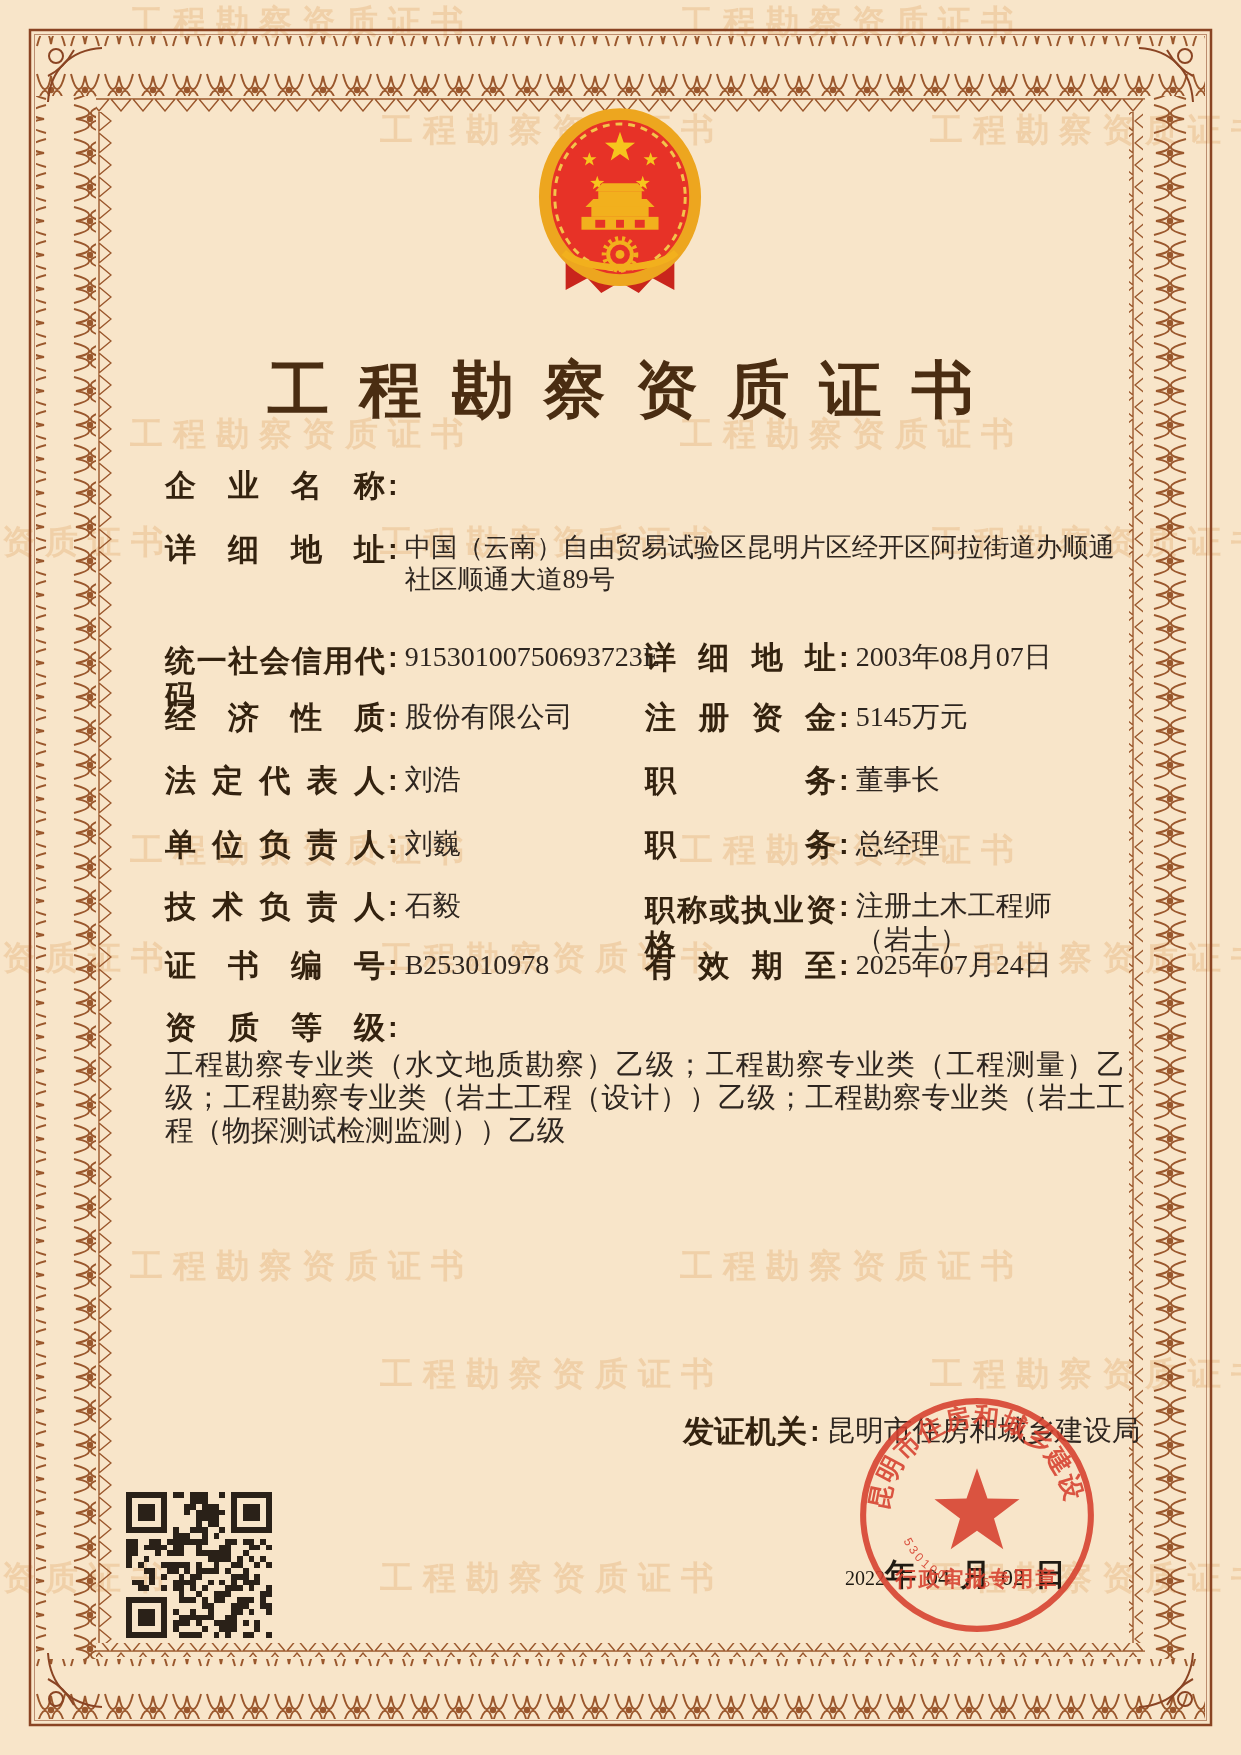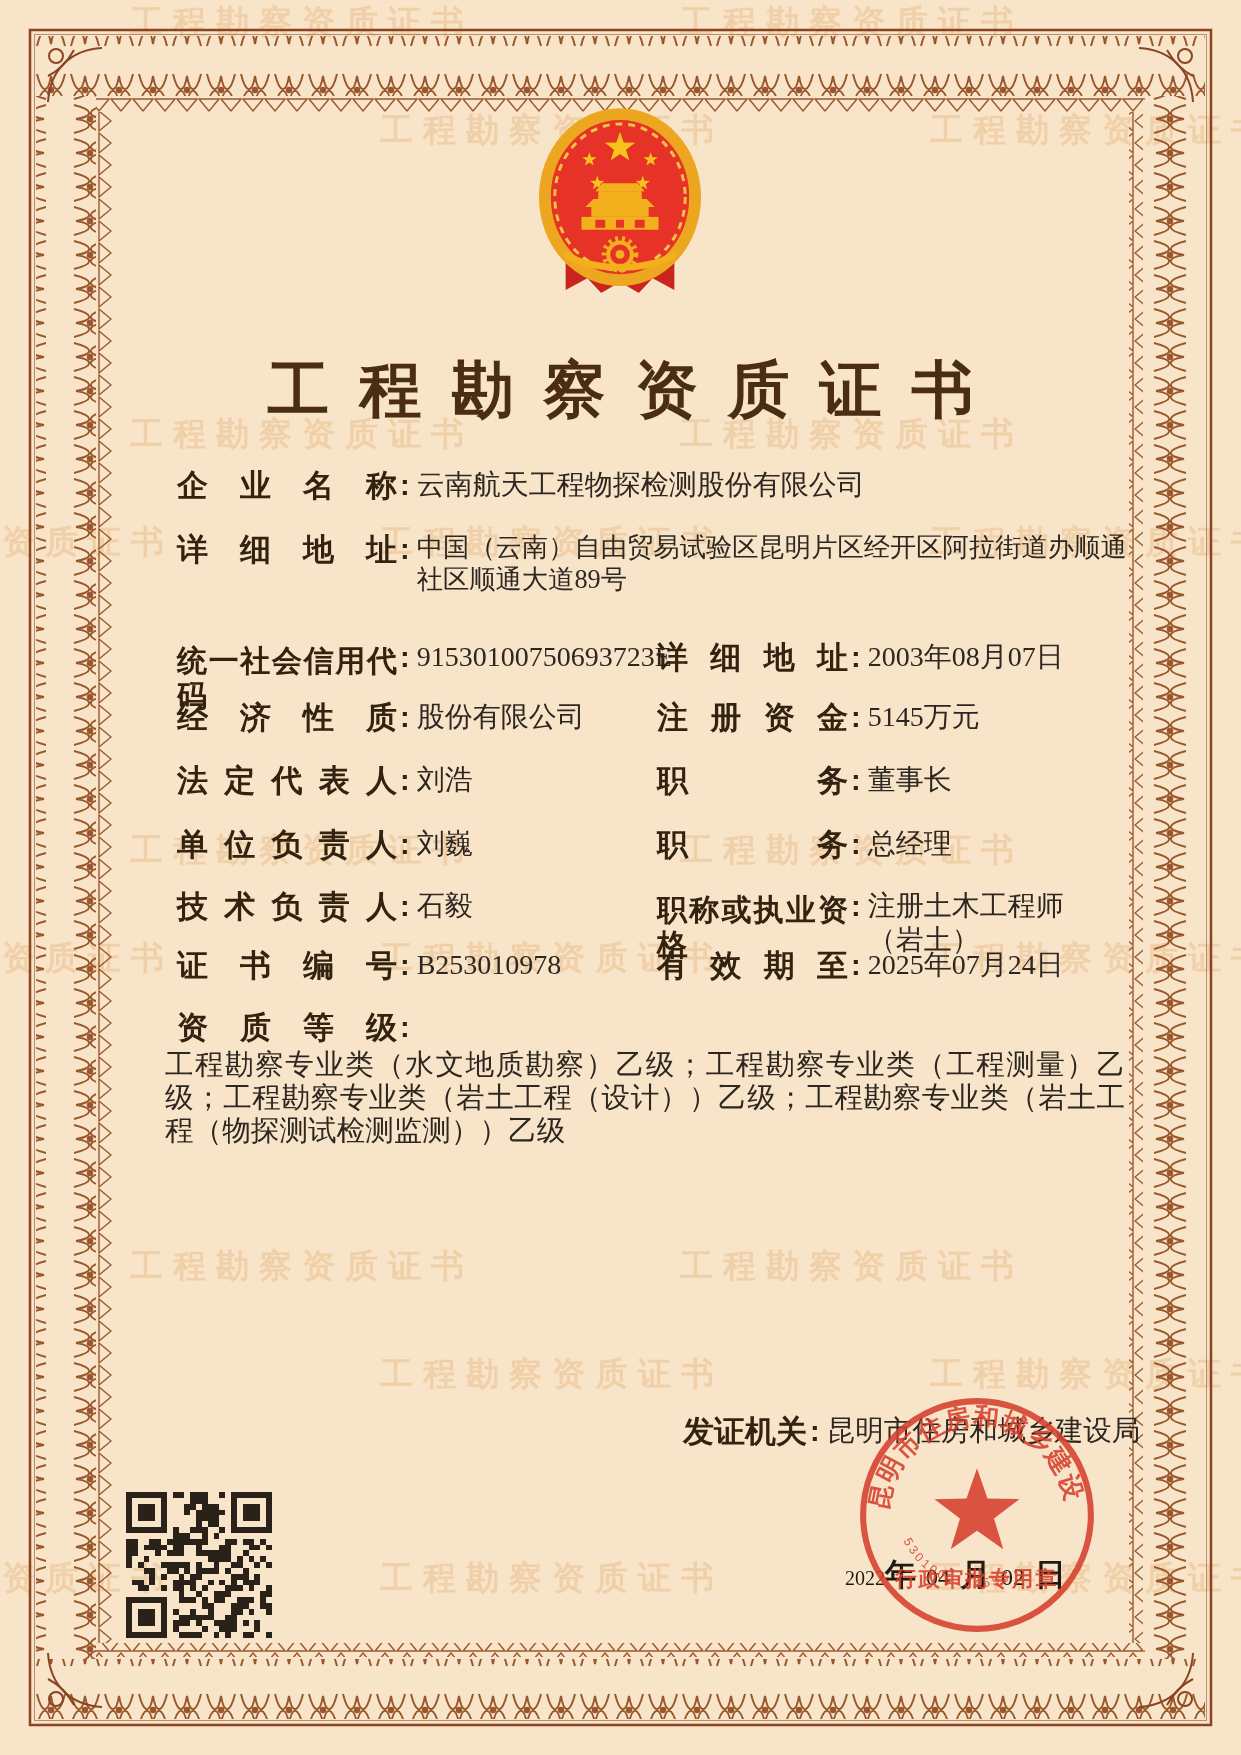--- a/index.html
+++ b/index.html
@@ -17,21 +17,21 @@
   
   .border-svg{position:absolute;left:0;top:0;z-index:2;}
   
   .content{position:absolute;left:0;top:0;width:100%;height:100%;z-index:3;}
   .emblem{position:absolute;left:536px;top:106px;width:168px;height:198px;}
   .cert-title{
     position:absolute;top:348px;left:0;width:100%;text-align:center;
     font-size:62px;font-weight:bold;color:#4a2d12;
     letter-spacing:30px;padding-left:30px;box-sizing:border-box;white-space:nowrap;
   }
-  .row{position:absolute;left:165px;display:flex;align-items:flex-start;margin-left:12px;}
+  .row{position:absolute;left:165px;display:flex;align-items:flex-start;}
   .row.right{left:645px;}
   .lbl{
     display:inline-block;width:220px;flex:0 0 auto;
     font-weight:bold;font-size:31px;line-height:1.15;color:#33220f;
     text-align:justify;text-align-last:justify;
   }
   .row.right .lbl{width:191px;}
   .lbl.small{font-size:30px;padding-top:4px;}
   .colon{font-weight:bold;font-size:29px;color:#33220f;margin:0 7px 0 3px;line-height:1.2;}
   .val{
@@ -165,21 +165,20 @@
       <circle cx="85" cy="150" r="16" fill="none" stroke="#f2b01d" stroke-width="5" stroke-dasharray="3 4"></circle>
       <circle cx="85" cy="150" r="12" fill="none" stroke="#f2b01d" stroke-width="4"></circle>
       <circle cx="85" cy="150" r="4.5" fill="#f2b01d"></circle>
     </svg>
 
     <div class="cert-title">工程勘察资质证书</div>
 
     <div class="row" style="top:468px">
       <span class="lbl">企业名称</span>
         <span class="colon">:</span>
-        <span class="val">云南航天工程物探检测股份有限公司</span>
     </div>
     <div class="row" style="top:532px">
       <span class="lbl">详细地址</span>
         <span class="colon">:</span>
         <span class="val addr">中国（云南）自由贸易试验区昆明片区经开区阿拉街道办顺通社区顺通大道89号</span>
     </div>
     <div class="row" style="top:640px">
       <span class="lbl small">统一社会信用代码</span>
         <span class="colon">:</span>
         <span class="val">91530100750693723E</span>

